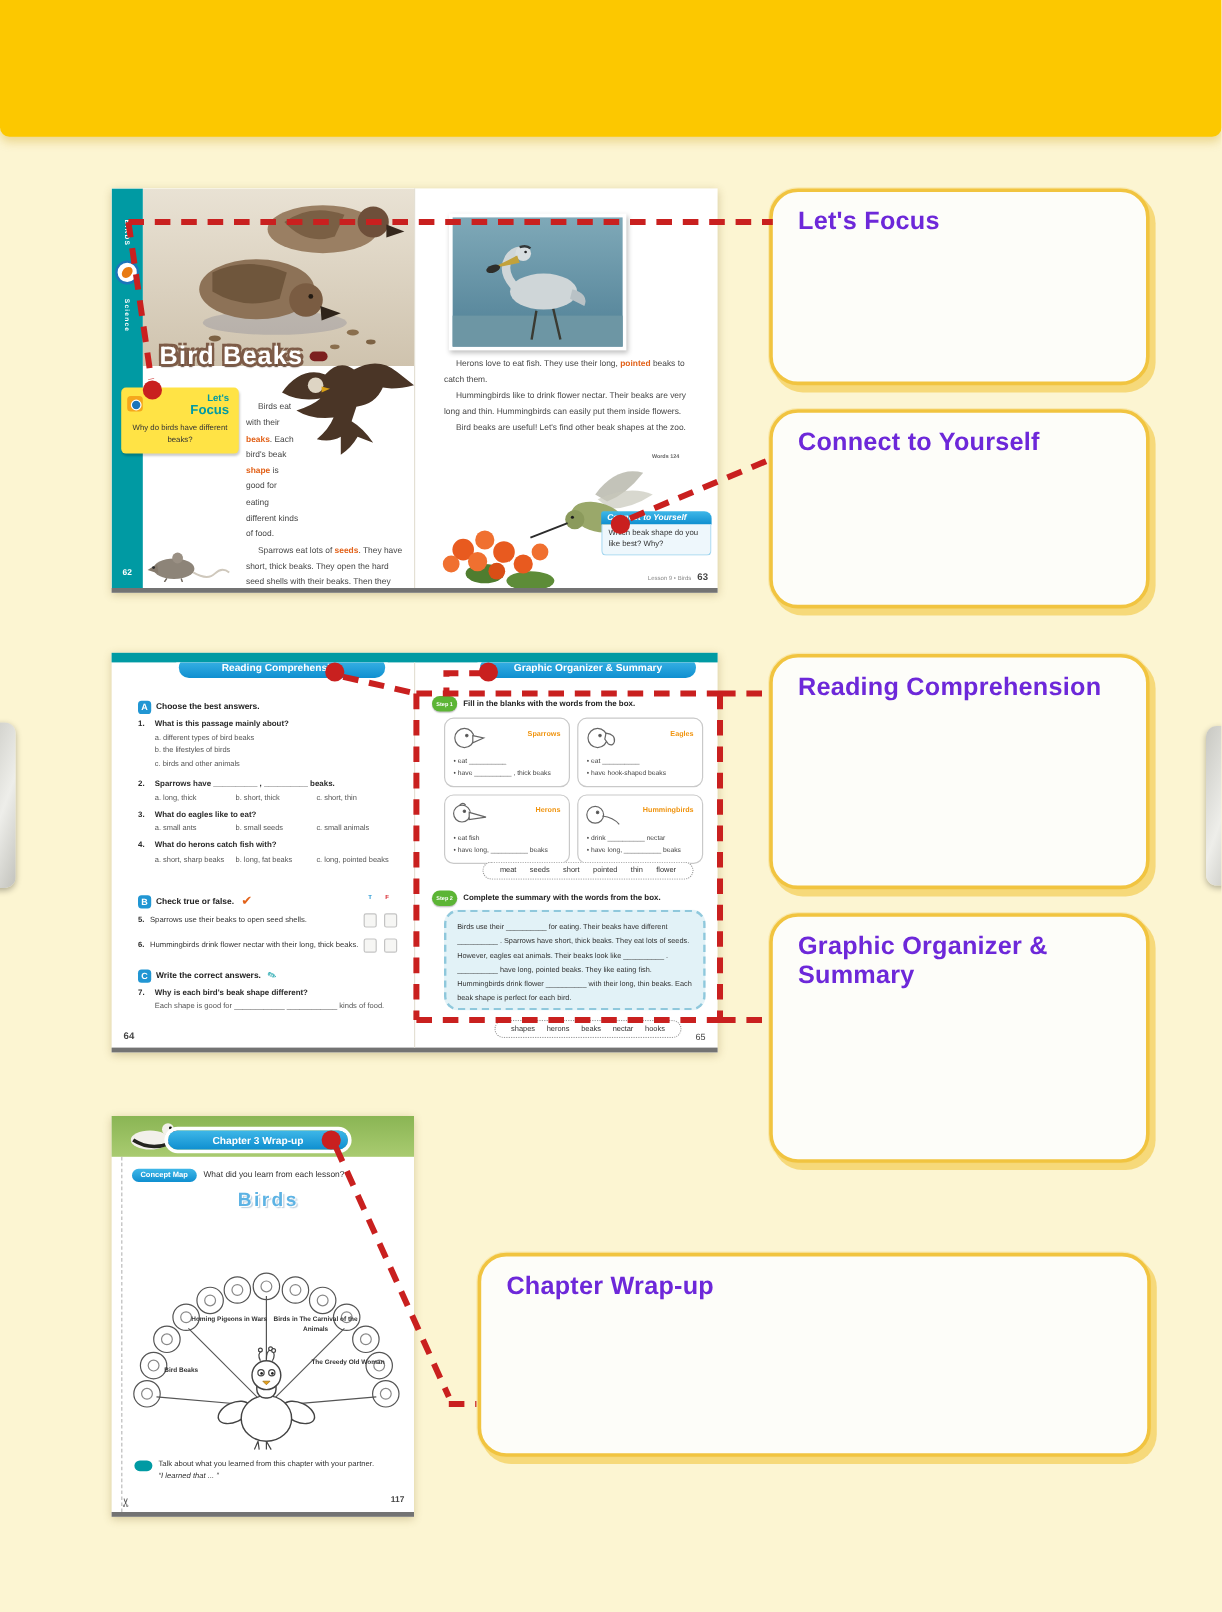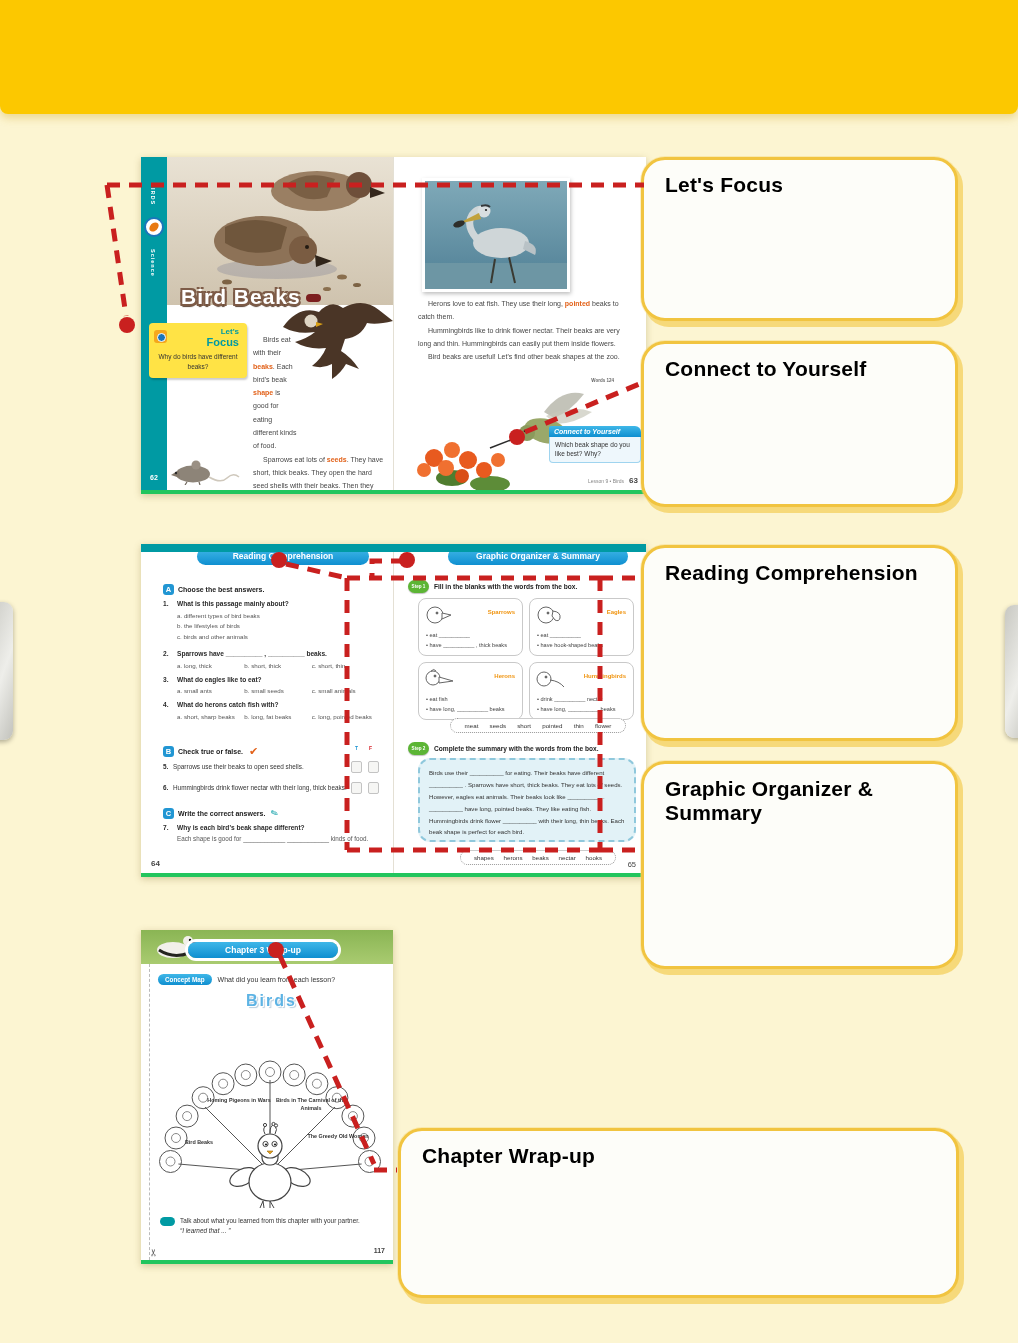--- a/index.html
+++ b/index.html
@@ -6,36 +6,36 @@
   body{width:1018px;height:1343px;overflow:hidden;font-family:"Liberation Sans",sans-serif;}
   #canvas{position:relative;width:1018px;height:1343px;background:#fcf5d2;overflow:hidden;}
 
   
   .top-banner{position:absolute;left:0;top:0;width:100%;height:114px;background:#fcc800;
     border-radius:0 0 8px 8px;box-shadow:0 4px 8px rgba(205,160,20,.35);}
 
   
   .callout{position:absolute;box-sizing:border-box;background:#fdfdf9;border:3px solid #f1c440;
     border-radius:24px;padding:13px 21px 10px;box-shadow:4px 5px 0 1px rgba(246,215,117,.95),0 0 0 1px rgba(246,215,117,.4);}
-  .callout h2{margin:0 0 7px;font-size:21px;line-height:1.15;color:#000000;font-weight:bold;letter-spacing:.2px;}
+  .callout h2{margin:0 0 7px;font-size:21px;line-height:1.15;color:#6d28d9;font-weight:bold;letter-spacing:.2px;}
   .callout p{margin:0;font-size:16px;line-height:1.57;color:#4b4b4b;}
   #callout-lets-focus{left:641px;top:157px;width:317px;height:164px;}
   #callout-connect{left:641px;top:341px;width:317px;height:166px;}
   #callout-reading{left:641px;top:545px;width:317px;height:196px;}
   #callout-organizer{left:641px;top:761px;width:317px;height:208px;}
-  #callout-wrapup{left:398px;top:1128px;width:561px;height:170px;}
+  #callout-wrapup{left:398px;top:1044px;width:561px;height:170px;}
 
   
   .edge-tab{position:absolute;width:26px;border-radius:9px;
     background:linear-gradient(110deg,#c8c8c2,#eeeeea 55%,#c2c2bc);box-shadow:0 2px 5px rgba(0,0,0,.3);}
   #edge-tab-left{left:-13px;top:602px;height:138px;}
   #edge-tab-right{right:-13px;top:605px;height:133px;}
 
   
-  .spread{position:absolute;background:#fff;box-shadow:0 2px 7px rgba(120,95,30,.3);border-bottom:4px solid #22c55e;margin-left:48px;}
+  .spread{position:absolute;background:#fff;box-shadow:0 2px 7px rgba(120,95,30,.3);border-bottom:4px solid #737373;}
   .pg{position:absolute;top:0;bottom:0;overflow:hidden;}
   .pg-left{left:0;}
   .pg-right{right:0;border-left:1px solid #e4e0d4;}
 
   
   #spread1{left:93px;top:157px;width:505px;height:333px;}
   #spread1 .pg{width:252px;}
   .spine{position:absolute;left:0;top:0;bottom:0;width:26px;background:#009aa3;z-index:1;}
   .spine .vtxt{writing-mode:vertical-rl;color:#fff;font-size:5.5px;font-weight:bold;letter-spacing:1px;position:absolute;left:9px;}
   .spine-series{top:26px;}

